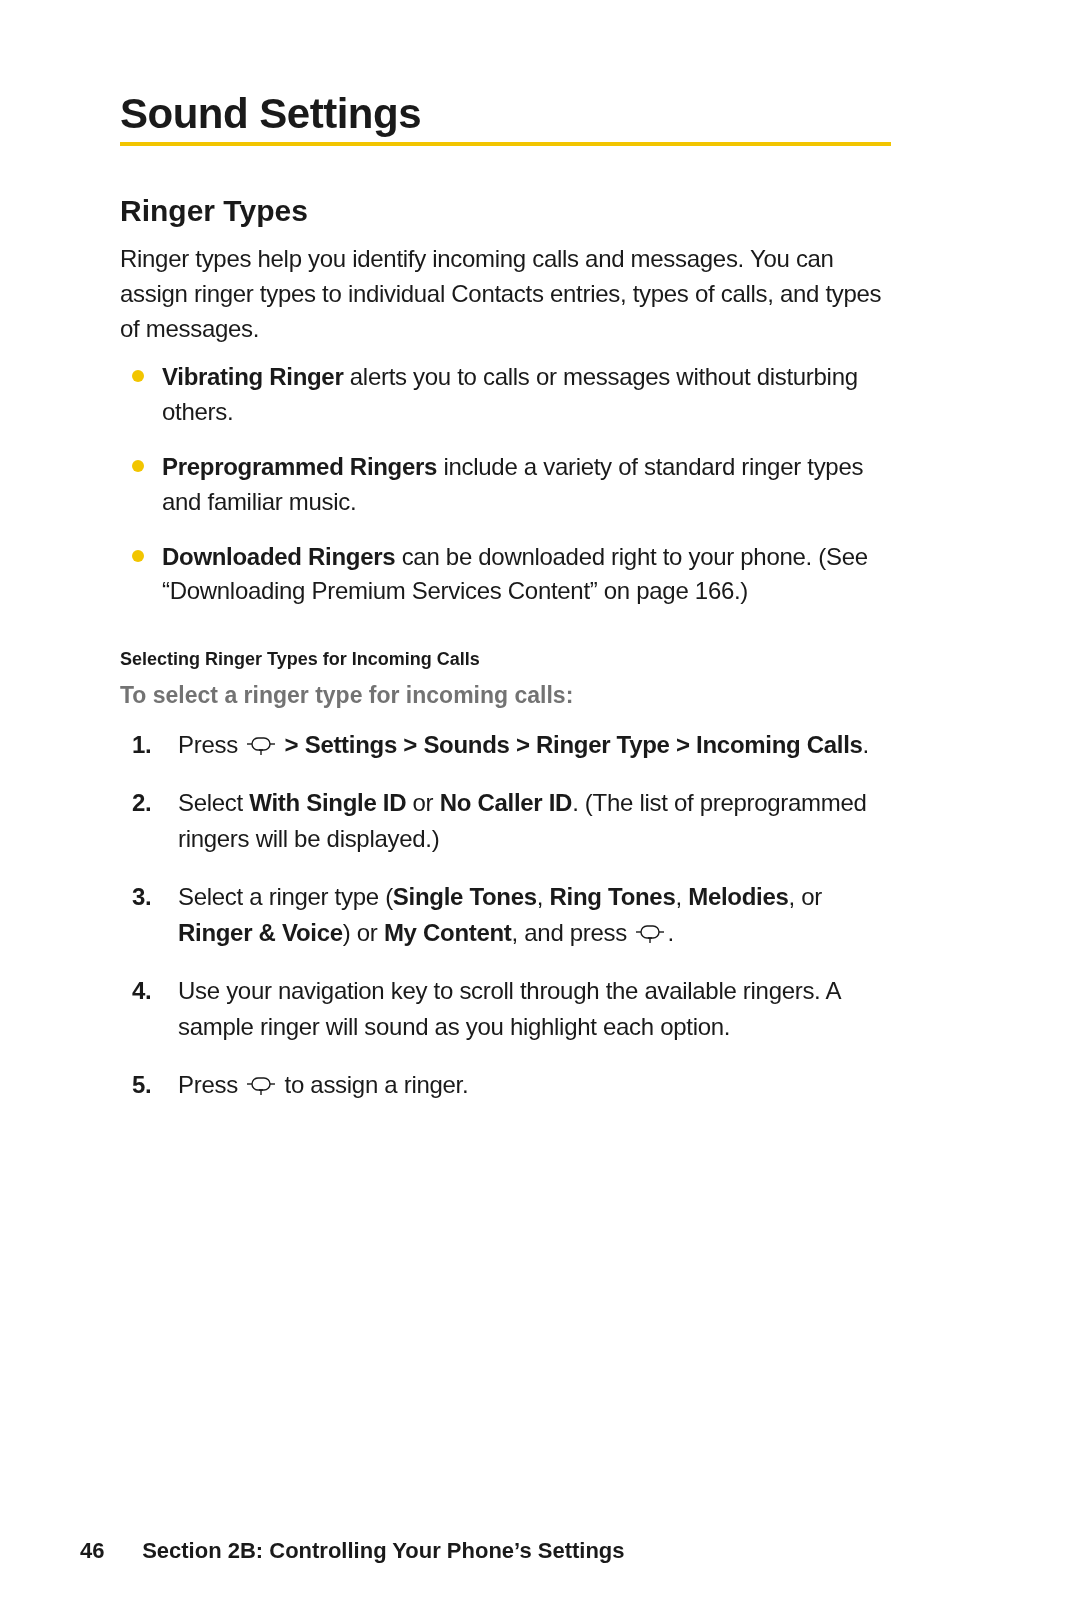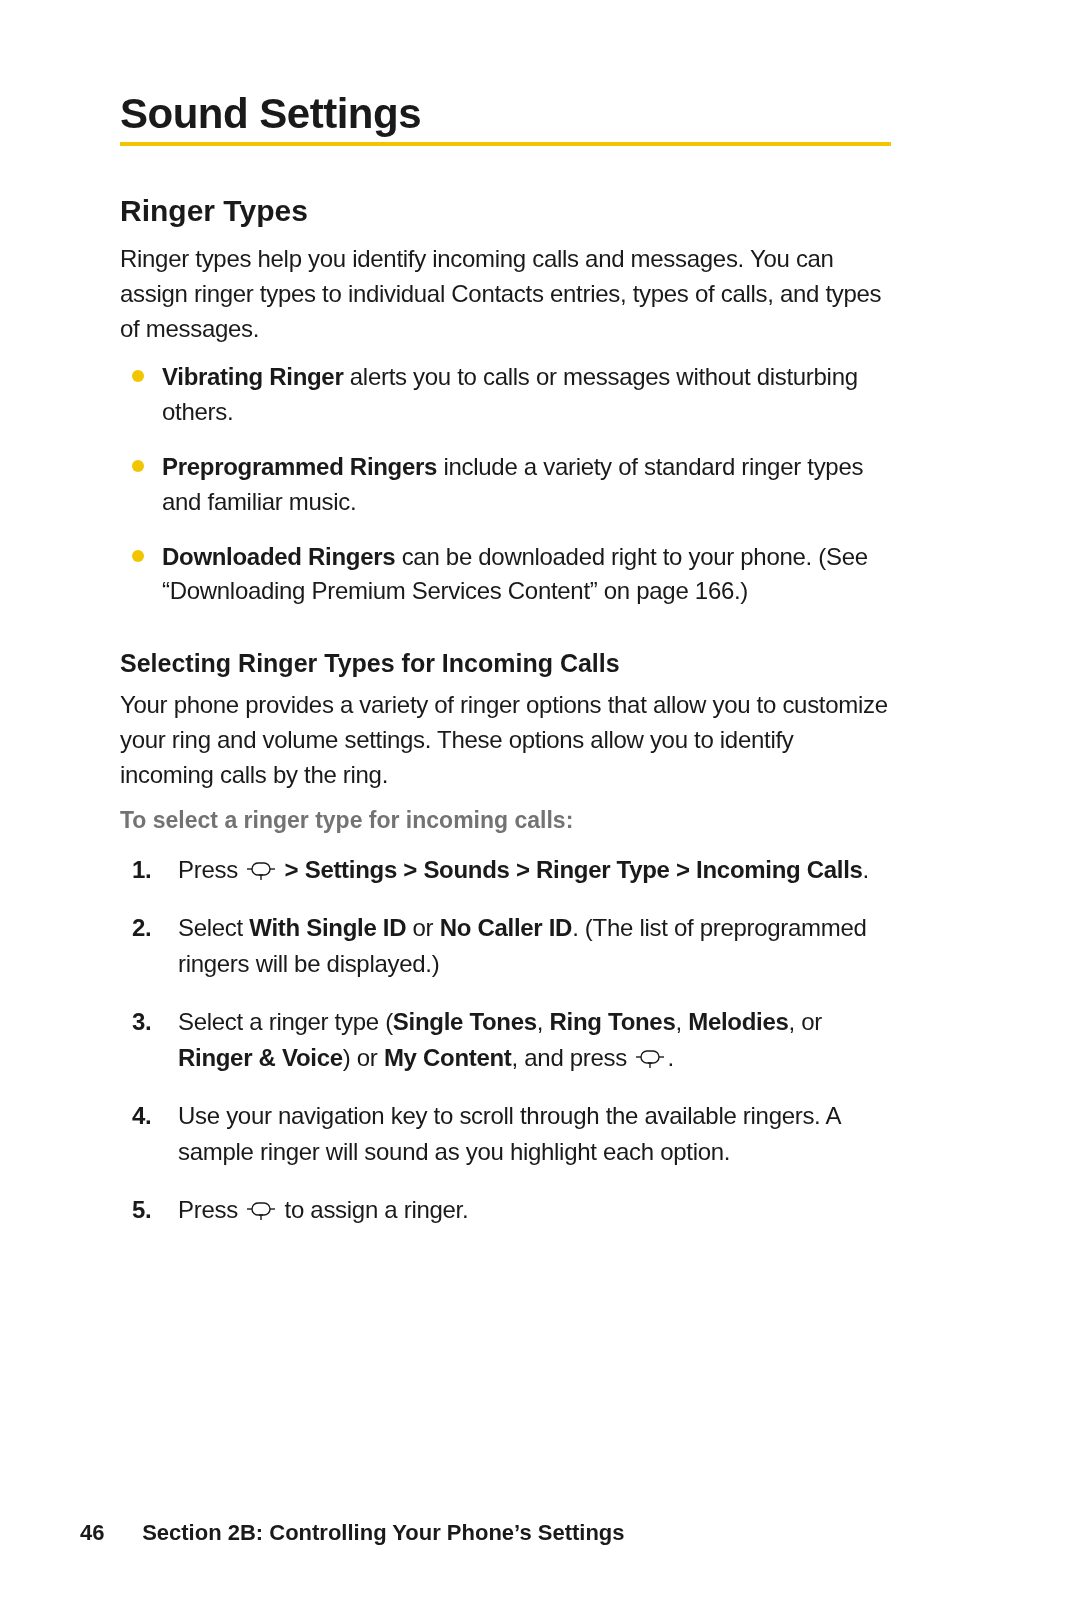--- a/index.html
+++ b/index.html
@@ -25,21 +25,21 @@
     margin: 0 0 6px 0;
     padding-bottom: 4px;
     border-bottom: 4px solid #f2c500;
   }
   .h2 {
     font-size: 30px;
     font-weight: 700;
     margin: 48px 0 14px 0;
   }
   .h3 {
-    font-size: 25px;
+    font-size: 18px;
     font-weight: 700;
     margin: 40px 0 10px 0;
   }
   .lead-in {
     font-size: 23px;
     font-weight: 700;
     color: #737373;
     margin: 12px 0 18px 0;
   }
   .body-text {
@@ -96,21 +96,21 @@
   .strong { font-weight: 700; }
   .btn-icon {
     display: inline-block;
     vertical-align: -3px;
     margin: 0 3px;
   }
   .btn-icon svg { display: block; }
   .footer {
     position: absolute;
     left: 80px;
-    bottom: 74px;
+    bottom: 56px;
     font-size: 22px;
     font-weight: 700;
   }
   .page-num { display: inline-block; width: 56px; }
 </style>
 </head>
 <body>
 
 <div class="page">
 
@@ -127,21 +127,20 @@
     <li>
       <span class="strong">Preprogrammed Ringers</span><span> include a variety of standard ringer types and familiar music.</span>
     </li>
     <li>
       <span class="strong">Downloaded Ringers</span><span> can be downloaded right to your phone. (See “Downloading Premium Services Content” on page 166.)</span>
     </li>
   </ul>
 
   <h3 class="h3">Selecting Ringer Types for Incoming Calls</h3>
 
-  <p class="body-text">Your phone provides a variety of ringer options that allow you to customize your ring and volume settings. These options allow you to identify incoming calls by the ring.</p>
 
   <p class="lead-in">To select a ringer type for incoming calls:</p>
 
   <ol class="steps">
     <li>
       <span>Press </span><span class="btn-icon"><svg width="28" height="22" viewBox="0 0 28 22">
             <rect x="5" y="4" width="18" height="12" rx="6" fill="none" stroke="#1a1a1a" stroke-width="1.4"></rect>
             <line x1="0" y1="10" x2="5" y2="10" stroke="#1a1a1a" stroke-width="1.4"></line>
             <line x1="23" y1="10" x2="28" y2="10" stroke="#1a1a1a" stroke-width="1.4"></line>
             <line x1="12" y1="16" x2="16" y2="16" stroke="#1a1a1a" stroke-width="1.4"></line>

